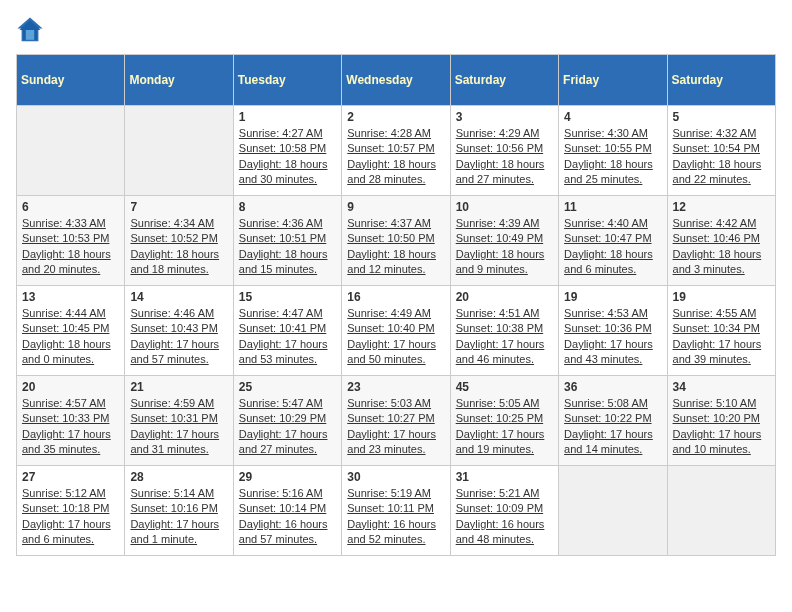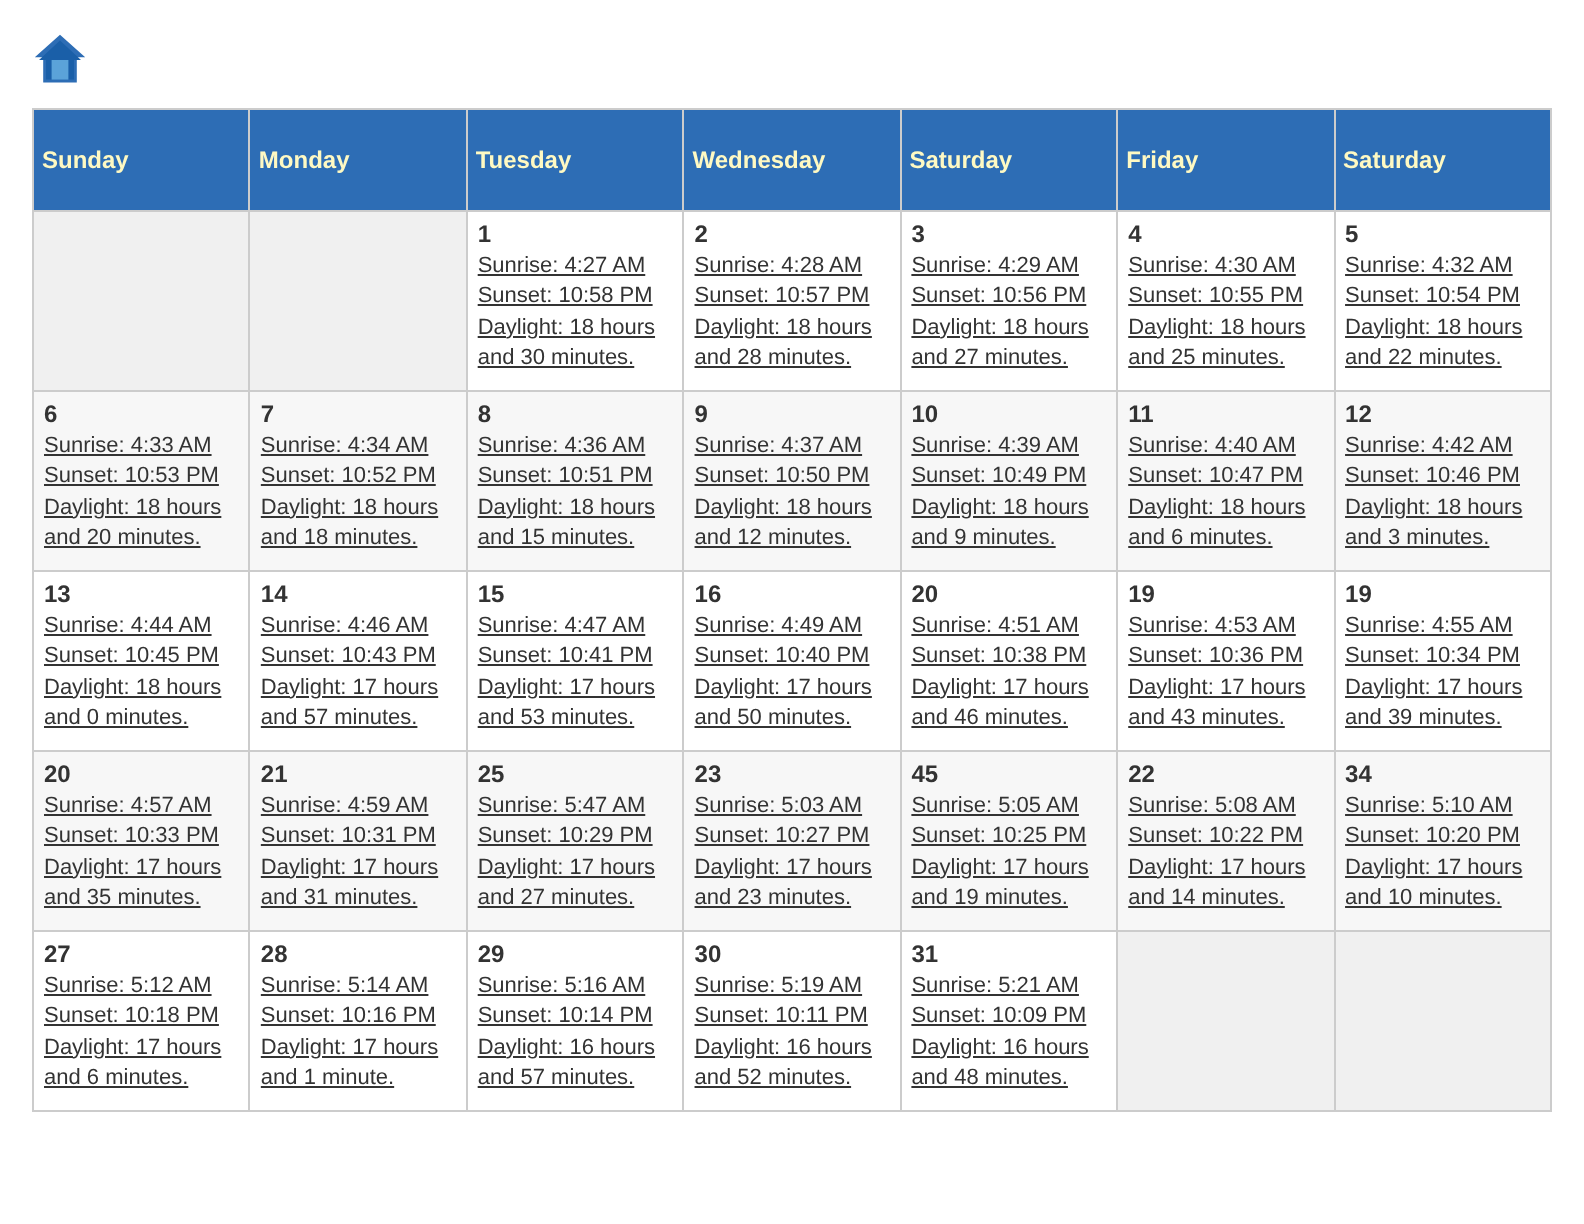--- a/index.html
+++ b/index.html
@@ -294,21 +294,21 @@
 and 23 minutes.</div>
         </td>
         <td>
           <span class="day-number">45</span>
           <div class="day-info">Sunrise: 5:05 AM
 Sunset: 10:25 PM
 Daylight: 17 hours
 and 19 minutes.</div>
         </td>
         <td>
-          <span class="day-number">22</span>
+          <span class="day-number">36</span>
           <div class="day-info">Sunrise: 5:08 AM
 Sunset: 10:22 PM
 Daylight: 17 hours
 and 14 minutes.</div>
         </td>
         <td>
           <span class="day-number">34</span>
           <div class="day-info">Sunrise: 5:10 AM
 Sunset: 10:20 PM
 Daylight: 17 hours

